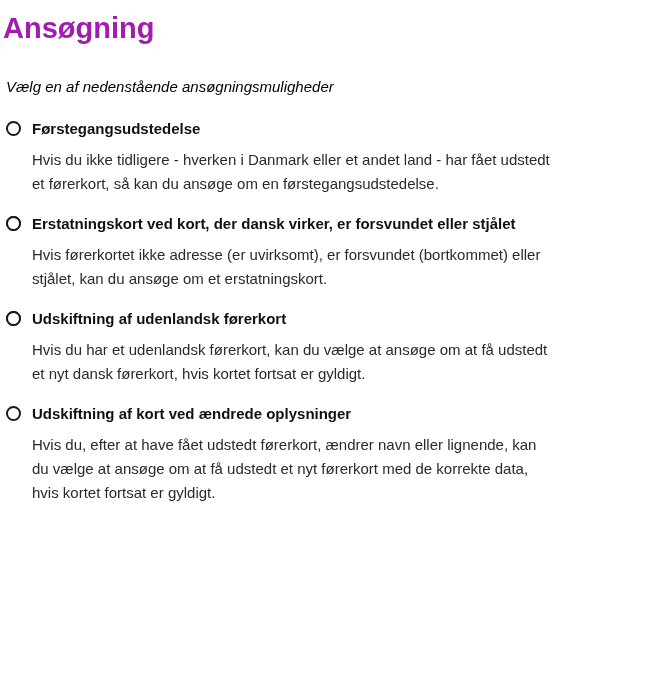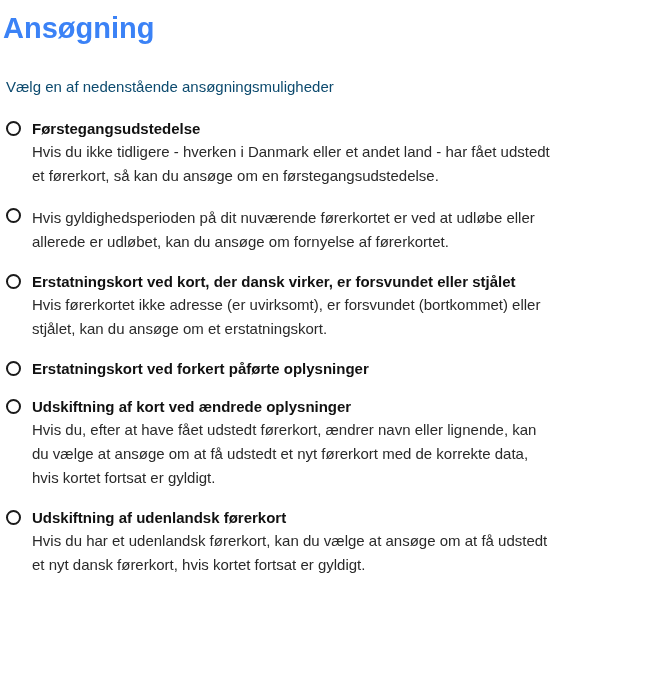--- a/index.html
+++ b/index.html
@@ -18,30 +18,31 @@
       position: relative;
       padding: 0;
     }
     .title {
       position: absolute;
       left: 3px;
       top: 12px;
       margin: 0;
       font-size: 29px;
       font-weight: bold;
-      color: #3b82f6;
+      color: #a21caf;
       letter-spacing: 0px;
     }
     .subtitle {
       position: absolute;
       left: 6px;
       top: 78px;
       margin: 0;
       font-size: 15px;
-      color: #0c4a6e;
+      color: #000000;
+      font-style: italic;
     }
     .options {
       position: absolute;
       left: 0;
       top: 119px;
       width: 560px;
     }
     .option {
       position: relative;
       display: block;
@@ -65,59 +66,57 @@
       font-size: 15px;
       font-weight: bold;
       color: #111111;
       line-height: 20px;
     }
     .opt-desc {
       display: block;
       font-size: 15px;
       line-height: 24px;
       color: #2a2a2a;
-      margin-top: 1px;
+      margin-top: 9px;
       padding-right: 6px;
     }
   </style>
 </head>
 <body>
 
 <div class="page">
   <h1 class="title">Ansøgning</h1>
   <p class="subtitle">Vælg en af nedenstående ansøgningsmuligheder</p>
 
   <div class="options">
     <label class="option">
       <span class="radio"></span>
       <span class="opt-label">Førstegangsudstedelse</span>
       <span class="opt-desc">Hvis du ikke tidligere - hverken i Danmark eller et andet land - har fået udstedt et førerkort, så kan du ansøge om en førstegangsudstedelse.</span>
     </label>
 
     <label class="option">
       <span class="radio"></span>
-      <span class="opt-desc">Hvis gyldighedsperioden på dit nuværende førerkortet er ved at udløbe eller allerede er udløbet, kan du ansøge om fornyelse af førerkortet.</span>
     </label>
 
     <label class="option">
       <span class="radio"></span>
       <span class="opt-label">Erstatningskort ved kort, der dansk virker, er forsvundet eller stjålet</span>
       <span class="opt-desc">Hvis førerkortet ikke adresse (er uvirksomt), er forsvundet (bortkommet) eller stjålet, kan du ansøge om et erstatningskort.</span>
     </label>
 
     <label class="option">
       <span class="radio"></span>
-      <span class="opt-label">Erstatningskort ved forkert påførte oplysninger</span>
+    </label>
+
+    <label class="option">
+      <span class="radio"></span>
+      <span class="opt-label">Udskiftning af udenlandsk førerkort</span>
+      <span class="opt-desc">Hvis du har et udenlandsk førerkort, kan du vælge at ansøge om at få udstedt et nyt dansk førerkort, hvis kortet fortsat er gyldigt.</span>
     </label>
 
     <label class="option">
       <span class="radio"></span>
       <span class="opt-label">Udskiftning af kort ved ændrede oplysninger</span>
       <span class="opt-desc">Hvis du, efter at have fået udstedt førerkort, ændrer navn eller lignende, kan du vælge at ansøge om at få udstedt et nyt førerkort med de korrekte data, hvis kortet fortsat er gyldigt.</span>
     </label>
-
-    <label class="option">
-      <span class="radio"></span>
-      <span class="opt-label">Udskiftning af udenlandsk førerkort</span>
-      <span class="opt-desc">Hvis du har et udenlandsk førerkort, kan du vælge at ansøge om at få udstedt et nyt dansk førerkort, hvis kortet fortsat er gyldigt.</span>
-    </label>
   </div>
 </div>
 
 </body></html>

